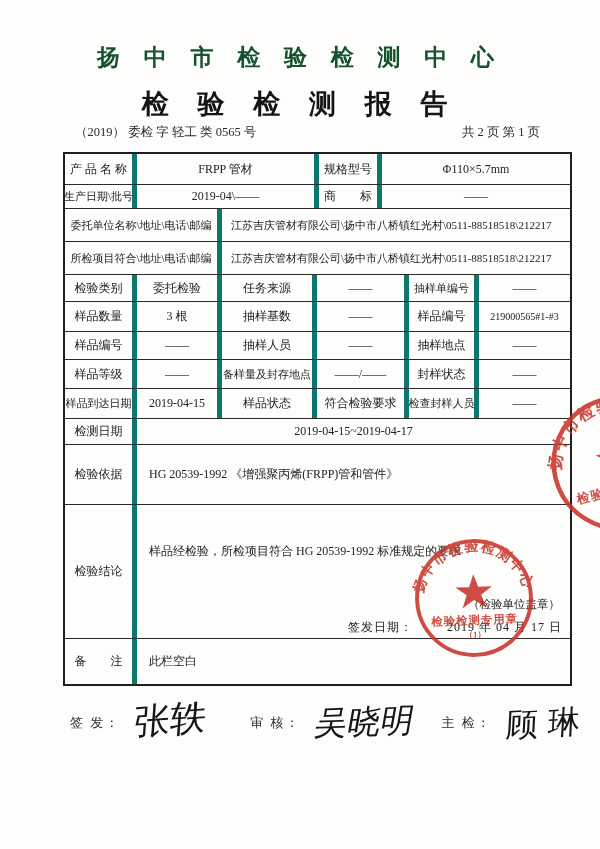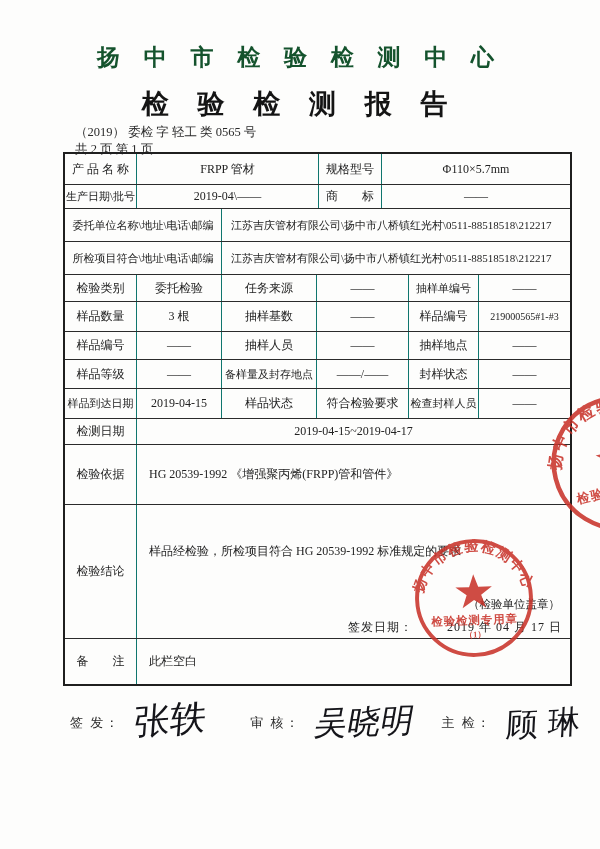--- a/index.html
+++ b/index.html
@@ -12,31 +12,31 @@
   .org-name{
     position:absolute;top:42px;left:0;width:100%;text-align:center;
     font-size:23px;font-weight:bold;letter-spacing:9px;color:#14532d;
   }
   .report-title{
     position:absolute;top:86px;left:0;width:100%;text-align:center;
     font-size:27px;font-weight:bold;letter-spacing:11px;color:#141414;
   }
   .ref-line{
     position:absolute;top:124px;left:75px;right:60px;
-    display:flex;justify-content:space-between;font-size:12.5px;color:#2a2a2a;flex-direction:column;
+    display:flex;justify-content:space-between;font-size:12.5px;color:#2a2a2a;
   }
   
   .tbl{
     position:absolute;left:63px;top:152px;width:505px;
     border:2px solid #1f1f1f;box-sizing:content-box;background:transparent;
   }
   .tr{display:flex;border-bottom:1px solid #2b2b2b;box-sizing:border-box;}
   .tr:last-child{border-bottom:none;}
   .td{
-    border-right:1px solid #0f766e;box-sizing:border-box;
+    border-right:5px solid #0f766e;box-sizing:border-box;
     display:flex;align-items:center;justify-content:center;
     text-align:center;font-size:12px;color:#222;overflow:hidden;
     white-space:nowrap;padding:0 2px;
   }
   .td:last-child{border-right:none;flex:1;}
   .td-left{justify-content:flex-start;text-align:left;padding-left:9px;}
   .s11{font-size:11px;}
   .s10{font-size:10px;letter-spacing:0;}
   .rel{position:relative;display:block;}
   .concl-text{position:absolute;top:38px;left:12px;font-size:12px;white-space:nowrap;}

